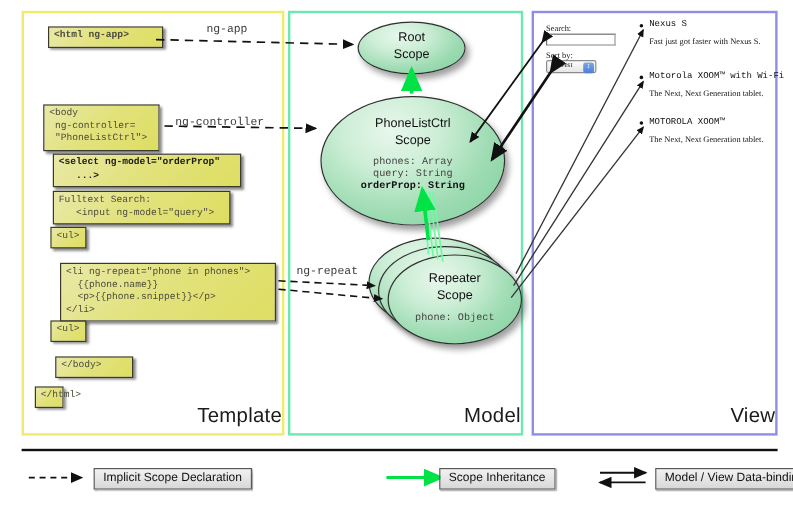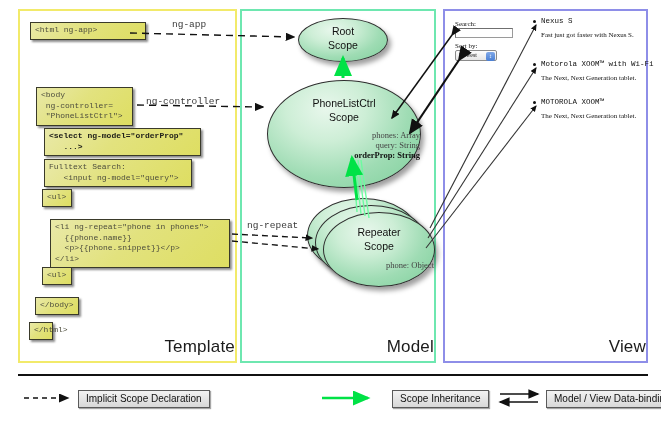--- a/index.html
+++ b/index.html
@@ -32,22 +32,22 @@
   .conlabel{position:absolute;font-family:"Liberation Mono","DejaVu Sans Mono",monospace;
             font-size:9.5px;color:#3a3a3a;white-space:nowrap;}
 
   
   .ellipse{position:absolute;border-radius:50%;
            border:1px solid #2f2f2f;
            background:radial-gradient(ellipse at 38% 26%,#e8f7ec 0%,#cdeed6 30%,#9fdcb4 62%,#7ecf9b 100%);
            box-shadow:3px 4px 5px rgba(0,0,0,.38);
            text-align:center;color:#111;}
   .ellipse .ttl{font-size:10.5px;line-height:12px;padding-top:2px;}
-  .ellipse .props{font-family:Liberation Serif, serif;
-                  font-size:8.5px;line-height:10px;color:#444;text-align:right;}
+  .ellipse .props{font-family:Liberation Mono, monospace;
+                  font-size:8.5px;line-height:10px;color:#444;}
   .ellipse .props .b{font-weight:bold;color:#111;}
 
   
   .v-label{position:absolute;font-family:"Liberation Serif","DejaVu Serif",serif;
            font-size:7px;color:#111;white-space:nowrap;}
   .v-input{position:absolute;box-sizing:border-box;background:#fff;
            border:1px solid #9a9a9a;border-top-color:#6f6f6f;border-left-color:#6f6f6f;}
   .v-select{position:absolute;box-sizing:border-box;height:11px;
             background:linear-gradient(#fdfdfd,#e6e6e6);
             border:1px solid #8b8b8b;border-radius:2px;
@@ -83,42 +83,42 @@
   <div class="col" id="col-template">
     <div class="col-label">Template</div>
   </div>
   <div class="col" id="col-model">
     <div class="col-label">Model</div>
   </div>
   <div class="col" id="col-view">
     <div class="col-label">View</div>
   </div>
 
-  <div class="codebox" style="left:30px;top:22px;width:116px;">&lt;html ng-app&gt;</div>
+  <div class="codebox" style="left:40px;top:22px;width:96px;font-weight:bold;">&lt;html ng-app&gt;</div>
 
   <div class="codebox" style="left:36px;top:87px;width:97px;">&lt;body
  ng-controller=
  "PhoneListCtrl"&gt;</div>
 
   <div class="codebox bold" style="left:44px;top:128px;width:157px;">&lt;select ng-model="orderProp"
    ...&gt;</div>
 
   <div class="codebox" style="left:44px;top:159px;width:148px;">Fulltext Search:
    &lt;input ng-model="query"&gt;</div>
 
   <div class="codebox" style="left:42px;top:189px;width:30px;">&lt;ul&gt;</div>
 
   <div class="codebox" style="left:50px;top:219px;width:180px;">&lt;li ng-repeat="phone in phones"&gt;
   {{phone.name}}
   &lt;p&gt;{{phone.snippet}}&lt;/p&gt;
 &lt;/li&gt;</div>
 
   <div class="codebox" style="left:42px;top:267px;width:30px;">&lt;ul&gt;</div>
 
-  <div class="codebox" style="left:35px;top:297px;width:44px;">&lt;/body&gt;</div>
+  <div class="codebox" style="left:46px;top:297px;width:65px;">&lt;/body&gt;</div>
 
   <div class="codebox" style="left:29px;top:322px;width:24px;">&lt;/html&gt;</div>
 
   <div class="conlabel" style="left:172px;top:19px;">ng-app</div>
   <div class="conlabel" style="left:146px;top:96px;">ng-controller</div>
   <div class="conlabel" style="left:247px;top:220px;">ng-repeat</div>
 
   <div class="ellipse" style="left:298px;top:18px;width:88px;height:42px;">
     <div class="ttl" style="padding-top:6px;">Root</div>
     <div class="ttl">Scope</div>
@@ -211,16 +211,16 @@
   <div id="legend-rule"></div>
 
   <svg class="ovl" style="top:0;">
     <line x1="24" y1="398" x2="68" y2="398" stroke="#111" stroke-width="1.5" stroke-dasharray="5,4" marker-end="url(#ah)"></line>
     <line x1="322" y1="398" x2="368" y2="398" stroke="#00e246" stroke-width="2.5" marker-end="url(#ahg)"></line>
     <line x1="500" y1="394" x2="538" y2="394" stroke="#111" stroke-width="1.6" marker-end="url(#ah)"></line>
     <line x1="538" y1="402" x2="500" y2="402" stroke="#111" stroke-width="1.6" marker-end="url(#ah)"></line>
   </svg>
 
   <div class="lg-box" style="left:78px;top:390px;">Implicit Scope Declaration</div>
-  <div class="lg-box" style="left:392px;top:390px;">Scope Inheritance</div>
+  <div class="lg-box" style="left:366px;top:390px;">Scope Inheritance</div>
   <div class="lg-box" style="left:546px;top:390px;">Model / View Data-binding</div>
 
 </div>
 
 </body></html>

